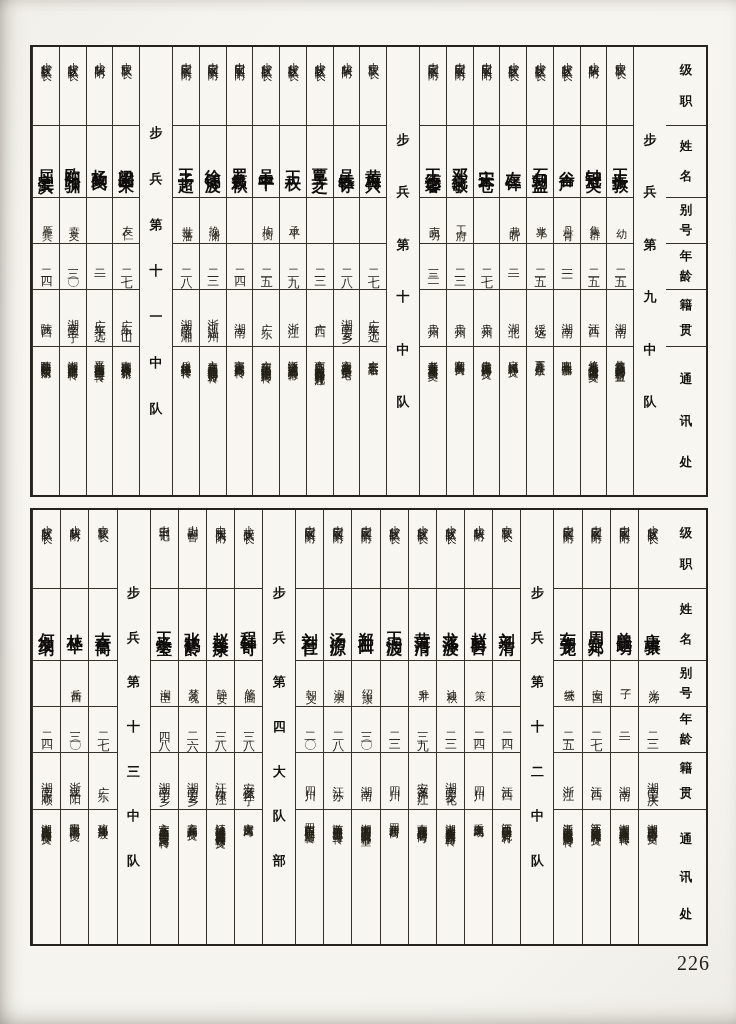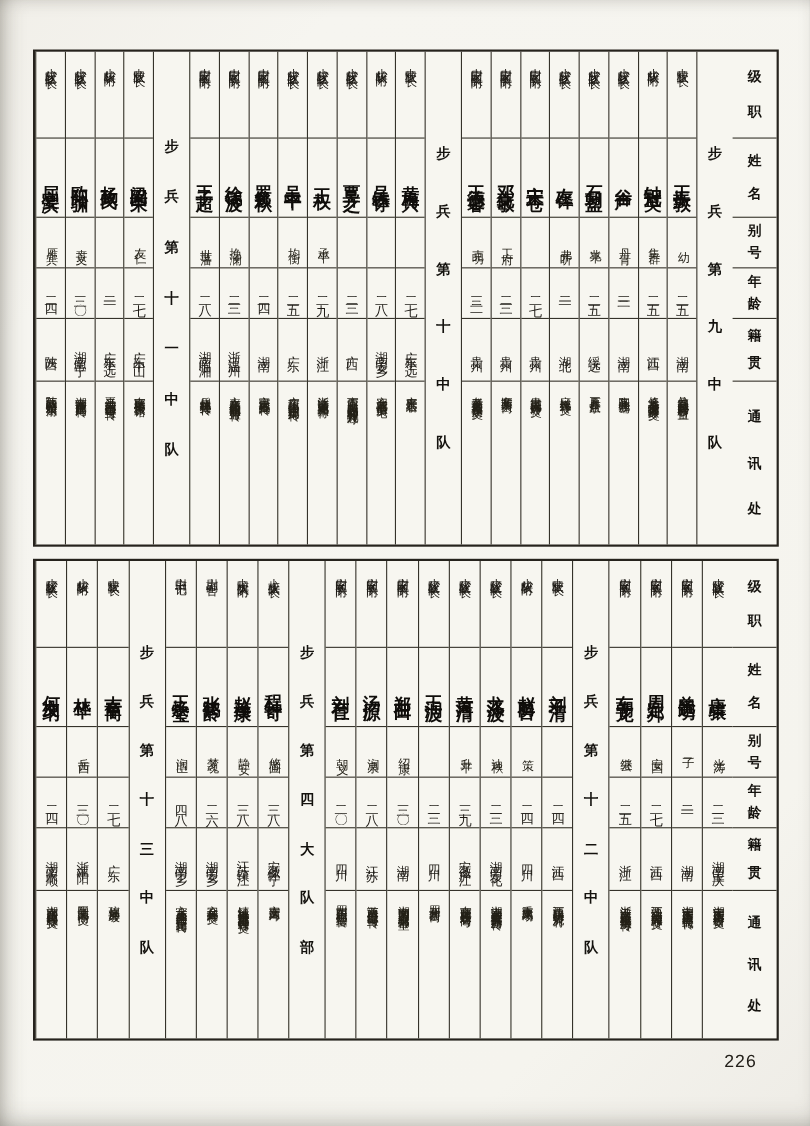--- a/index.html
+++ b/index.html
@@ -52,22 +52,22 @@
   .f-address{align-items:flex-start;padding:5px 0 4px 0;}
   .f-address .vtext{font-size:10.5px;height:100%;line-height:13px;letter-spacing:1px;color:#232017;}
   .spread{
     display:flex;flex-direction:column;justify-content:space-evenly;align-items:center;
     height:100%;width:100%;box-sizing:border-box;
   }
   .header-col .spread span{font-size:12.5px;font-weight:700;color:#14120e;}
   .divider-col .spread{height:78%;margin:auto 0;}
   .divider-col .spread span{font-size:13px;font-weight:600;color:#14120e;}
   .page-number{
-    position:absolute;right:48px;bottom:49px;
-    font-size:16px;letter-spacing:1px;color:#23201a;font-family:Liberation Sans, sans-serif;
+    position:absolute;right:26px;bottom:49px;
+    font-size:20px;letter-spacing:1px;color:#23201a;font-family:Liberation Serif, serif;
   }
 </style>
 </head>
 <body>
 
 <div class="page">
   <div class="content">
     <div class="half half-top">
         <div class="col header-col">
           <div class="cell r0">

